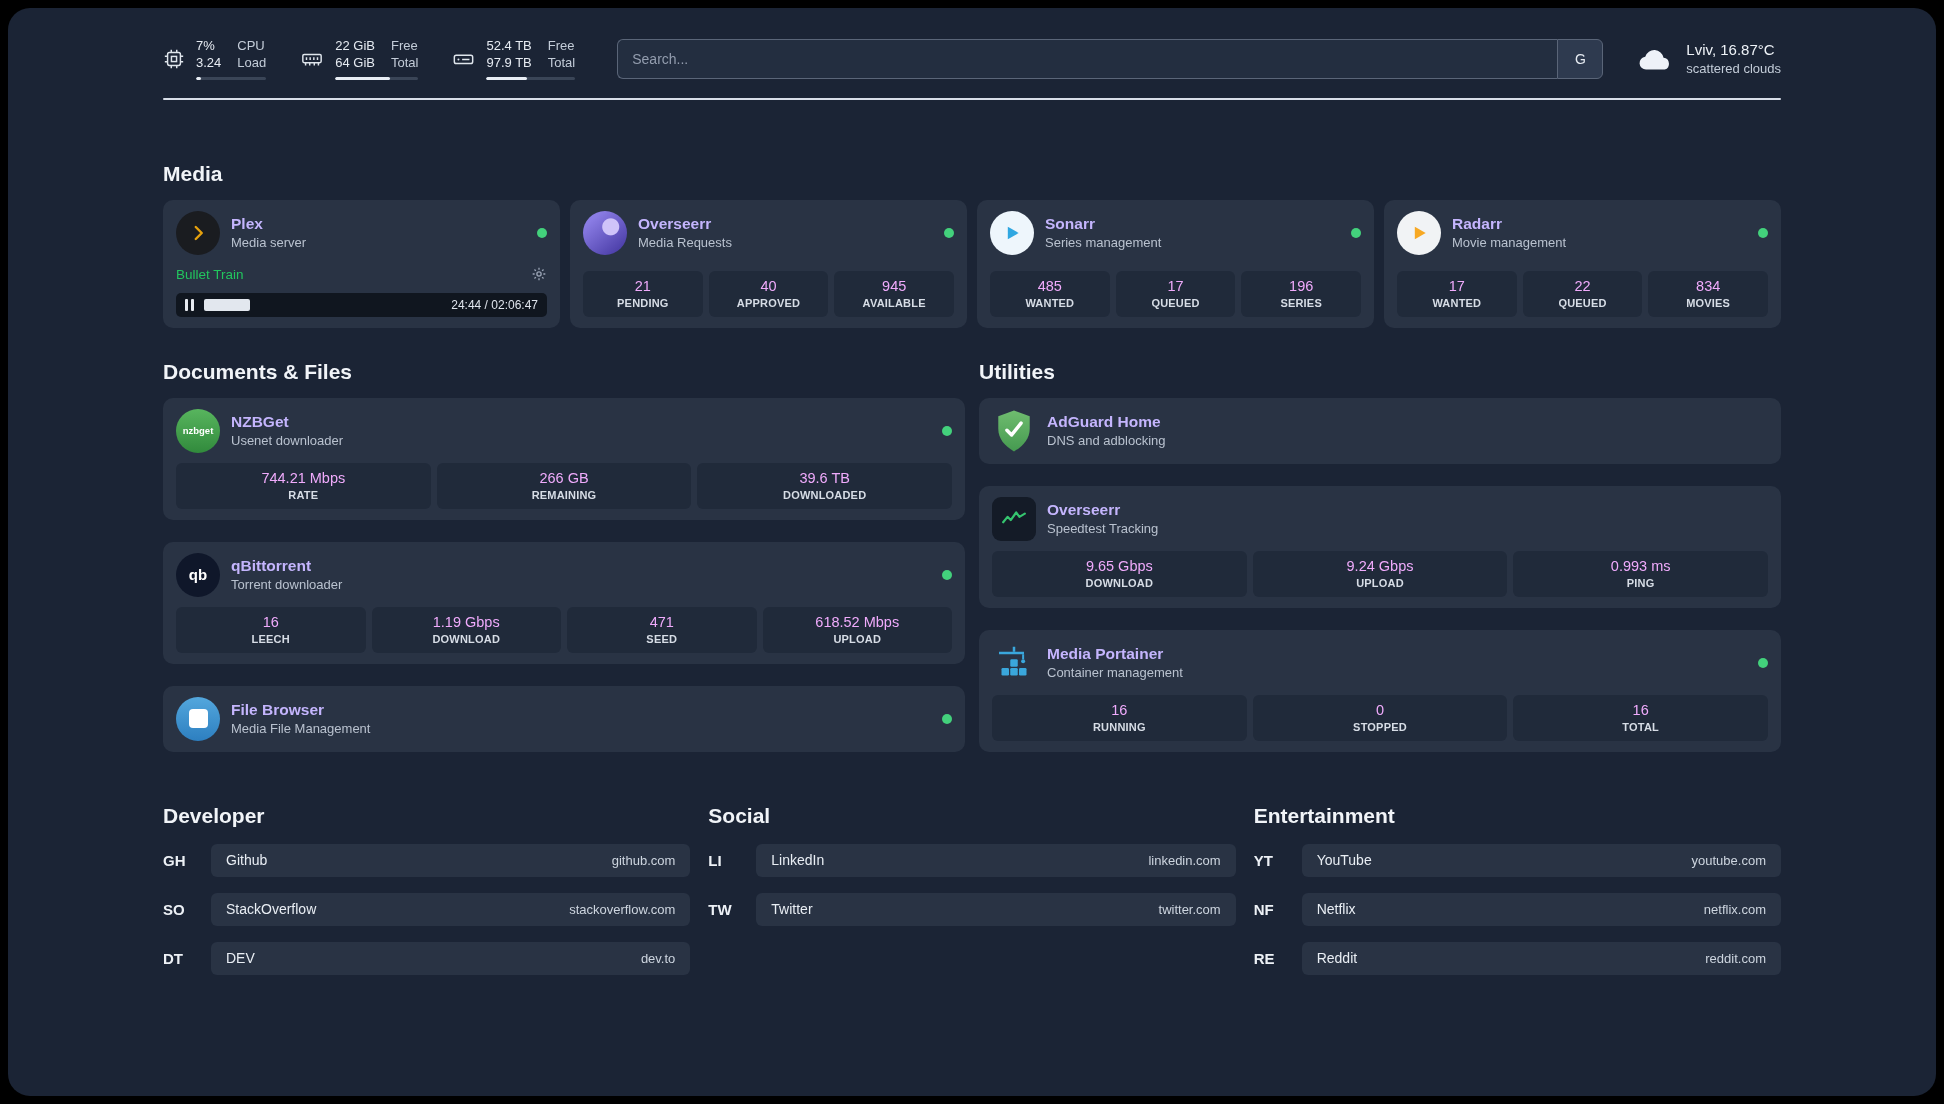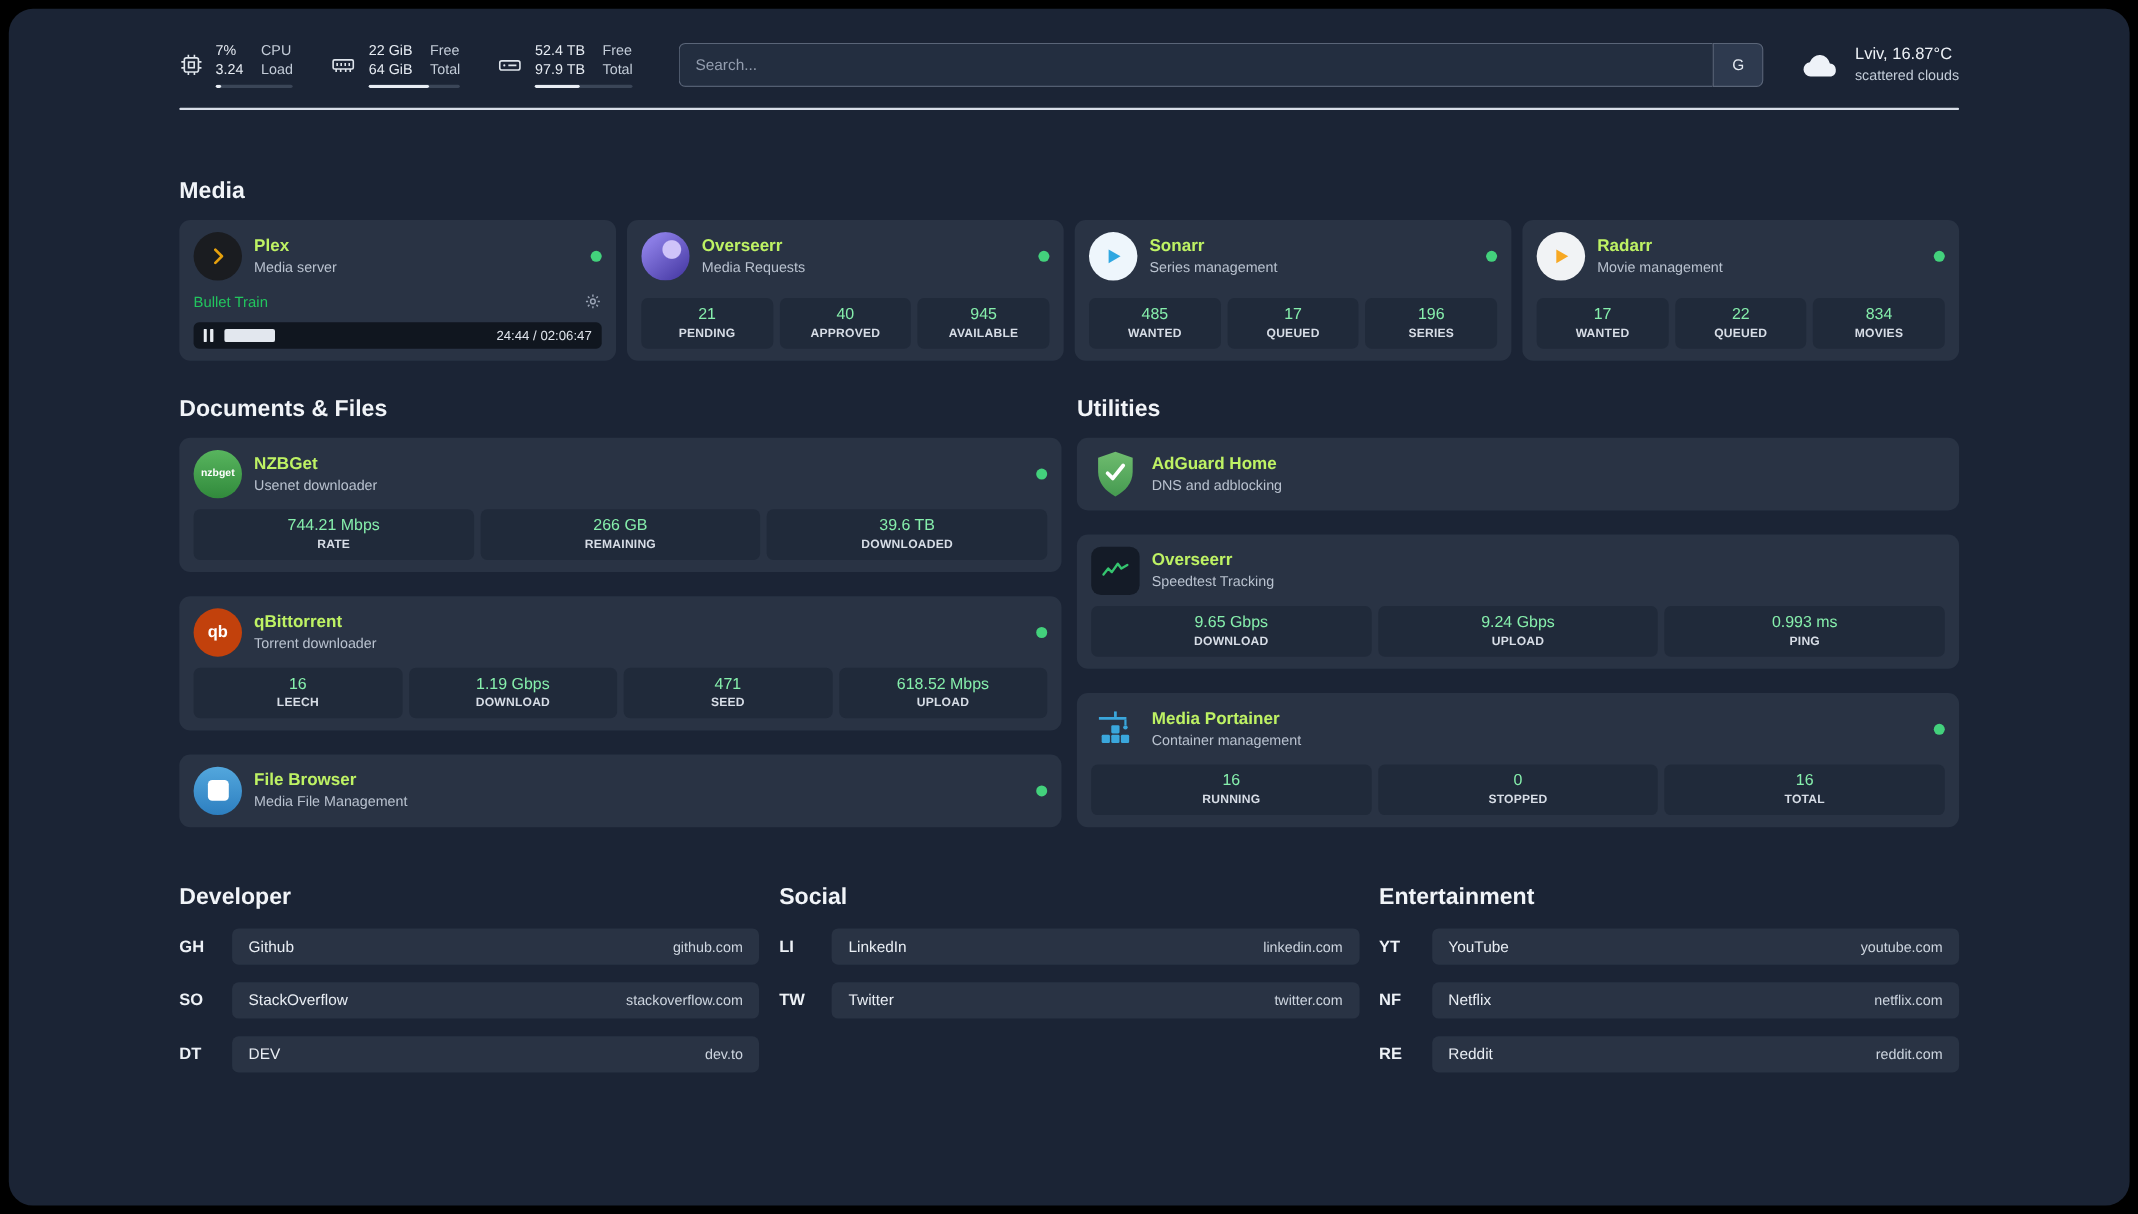--- a/index.html
+++ b/index.html
@@ -32,27 +32,27 @@
 
   
   .sec-title { font-size:21px; font-weight:700; color:#f1f4f8; }
   .media-sec { margin-top:62px; }
   .media-grid { display:grid; grid-template-columns:repeat(4,1fr); gap:10px; margin-top:14px; }
 
   .card { background:#293344; border-radius:10px; padding:11px 13px; display:flex; flex-direction:column; cursor:pointer; }
   .media-grid .card { min-height:128px; justify-content:space-between; }
   .card-head { display:flex; align-items:center; gap:11px; }
   .appicon { width:44px; height:44px; border-radius:50%; flex:none; display:flex; align-items:center; justify-content:center; overflow:hidden; }
-  .app-name { font-size:15.5px; font-weight:600; color:#bef264; }
+  .app-name { font-size:15.5px; font-weight:600; color:#c4b5fd; }
   .app-desc { font-size:13px; color:#b9c2cf; margin-top:2px; }
   .dot { width:10px; height:10px; border-radius:50%; background:#43d17c; margin-left:auto; flex:none; }
 
   .stats { display:flex; gap:6px; margin-top:10px; }
   .tile { flex:1; background:#202a3a; border-radius:6px; padding:7px 4px 8px; text-align:center; }
-  .tile-value { font-size:14.5px; color:#86efac; white-space:nowrap; }
+  .tile-value { font-size:14.5px; color:#f0abfc; white-space:nowrap; }
   .tile-label { font-size:11px; font-weight:700; color:#d7dde6; margin-top:3px; letter-spacing:.2px; }
 
   
   .np-row { display:flex; align-items:center; justify-content:space-between; margin-top:8px; }
   .np-title { font-size:13.5px; color:#22c55e; }
   .gear-btn { background:none; border:none; display:flex; cursor:pointer; padding:0; }
   .player { margin-top:7px; background:#10161f; border-radius:5px; height:24px; display:flex; align-items:center; padding:0 9px; }
   .pausebtn { display:flex; background:none; border:none; cursor:pointer; padding:0; margin-right:9px; flex:none; }
   .ptrack { flex:1; height:100%; display:flex; align-items:center; cursor:pointer; }
   .pfill { height:12px; background:#e2e7ee; border-radius:2px; }
@@ -71,21 +71,21 @@
   .bm-name { font-size:14px; color:#e9eef4; }
   .bm-url { font-size:13px; color:#cdd5df; }
 
   
   .ic-plex { background:#1a1c20; }
   .ic-overseerr { background:radial-gradient(circle at 63% 36%, #cfc3f9 0 8px, rgba(0,0,0,0) 9px), linear-gradient(140deg,#8a7ce4 20%,#4e41ab 85%); }
   .ic-sonarr { background:#eef6fc; }
   .ic-radarr { background:#f1f3f5; }
   .ic-nzbget { background:linear-gradient(180deg,#58b55e,#318a3c); }
   .ic-nzbget span { font-size:9.5px; font-weight:700; color:#fff; }
-  .ic-qbit { background:#c2410c; }
+  .ic-qbit { background:#0f172a; }
   .ic-qbit span { font-size:15px; font-weight:700; color:#fff; }
   .ic-filebrowser { background:linear-gradient(180deg,#53a7dd,#2d7fc0); }
   .fb-doc { width:19px; height:19px; background:#fff; border-radius:4px; }
   .ic-adguard { background:transparent; border-radius:0; }
   .ic-speedtest { background:#141b27; border-radius:9px; }
   .ic-portainer { background:transparent; border-radius:0; }
 </style>
 </head>
 <body>
 

